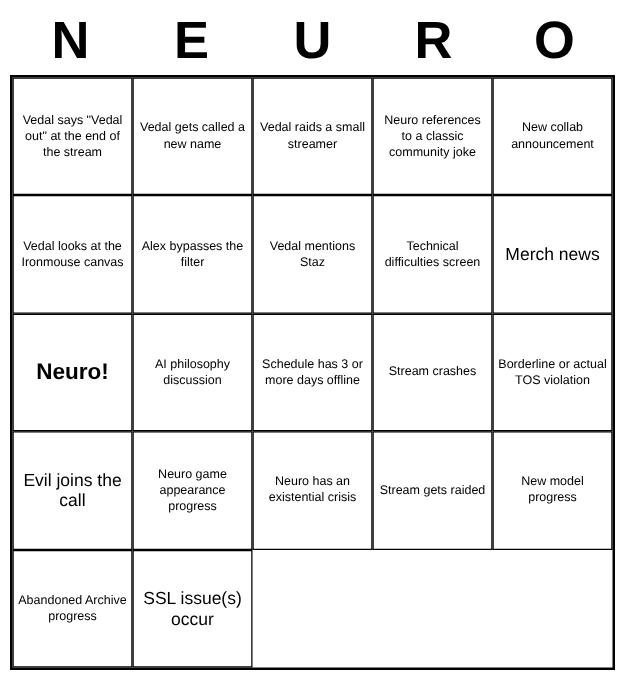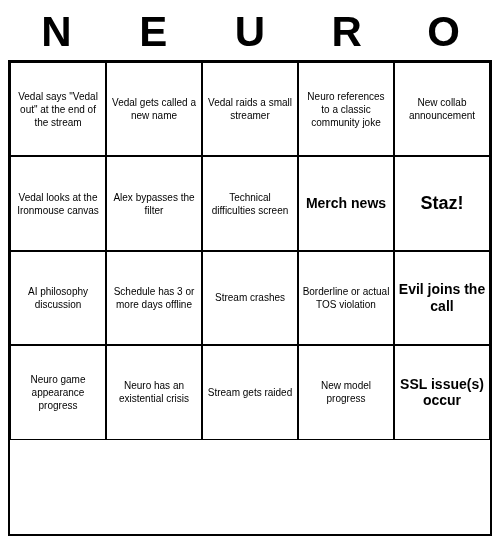--- a/index.html
+++ b/index.html
@@ -58,21 +58,21 @@
       cursor: default;
     }
 
     .bingo-cell.free {
       font-size: 18px;
       font-weight: bold;
     }
 
     .bingo-cell.large-text {
       font-size: 14px;
-      font-weight: bold;
+      font-weight: normal;
       line-height: 1.2;
     }
   </style>
 </head>
 <body>
 
 <div class="bingo-title">
   <span>N</span>
   <span>E</span>
   <span>U</span>
@@ -81,26 +81,28 @@
 </div>
 
 <div class="bingo-grid" id="bingo-grid">
 <div class="bingo-cell">Vedal says "Vedal out" at the end of the stream</div>
     <div class="bingo-cell">Vedal gets called a new name</div>
     <div class="bingo-cell">Vedal raids a small streamer</div>
     <div class="bingo-cell">Neuro references to a classic community joke</div>
     <div class="bingo-cell">New collab announcement</div>
     <div class="bingo-cell">Vedal looks at the Ironmouse canvas</div>
     <div class="bingo-cell">Alex bypasses the filter</div>
+    <div class="bingo-cell">Vedal mentions Staz</div>
     <div class="bingo-cell">Technical difficulties screen</div>
     <div class="bingo-cell large-text">Merch news</div>
-    <div class="bingo-cell free">Staz!</div>
+    <div class="bingo-cell free">Neuro!</div>
     <div class="bingo-cell">AI philosophy discussion</div>
     <div class="bingo-cell">Schedule has 3 or more days offline</div>
     <div class="bingo-cell">Stream crashes</div>
     <div class="bingo-cell">Borderline or actual TOS violation</div>
     <div class="bingo-cell large-text">Evil joins the call</div>
     <div class="bingo-cell">Neuro game appearance progress</div>
     <div class="bingo-cell">Neuro has an existential crisis</div>
     <div class="bingo-cell">Stream gets raided</div>
     <div class="bingo-cell">New model progress</div>
+    <div class="bingo-cell">Abandoned Archive progress</div>
     <div class="bingo-cell large-text">SSL issue(s) occur</div>
   </div>
 
 </body></html>

